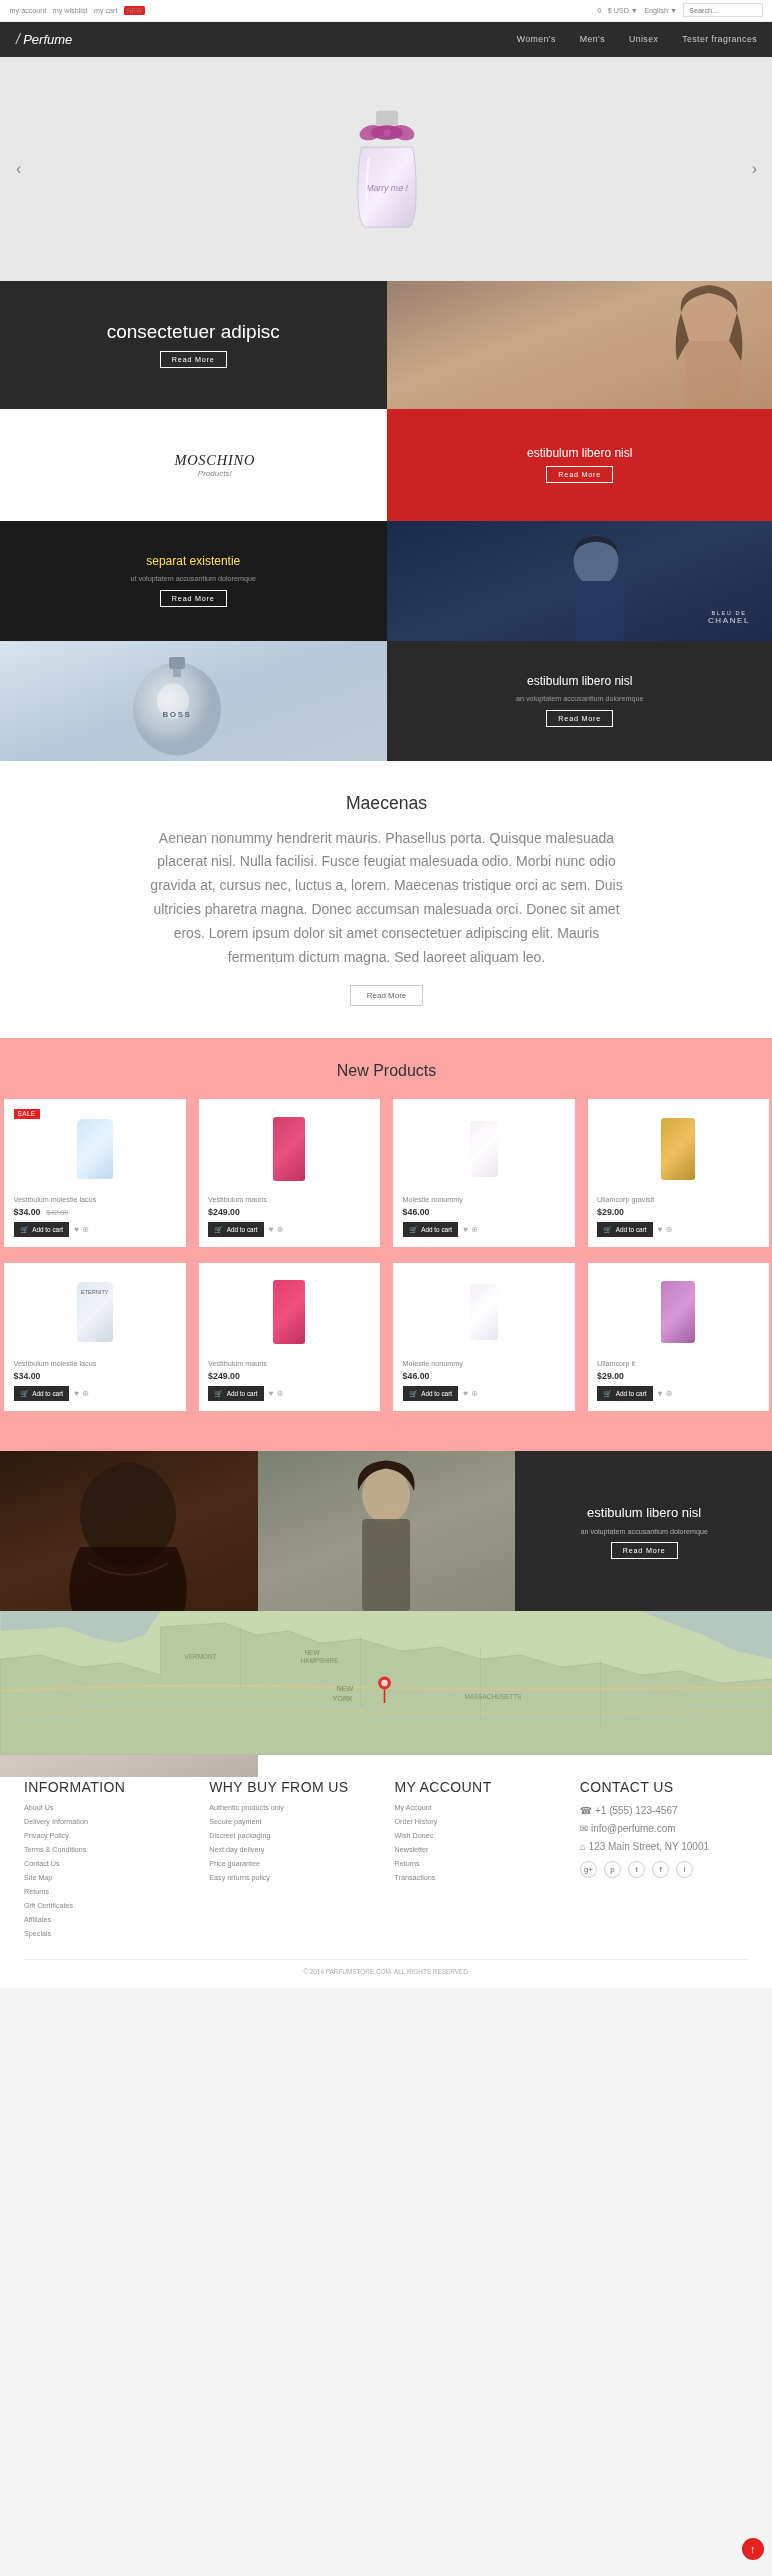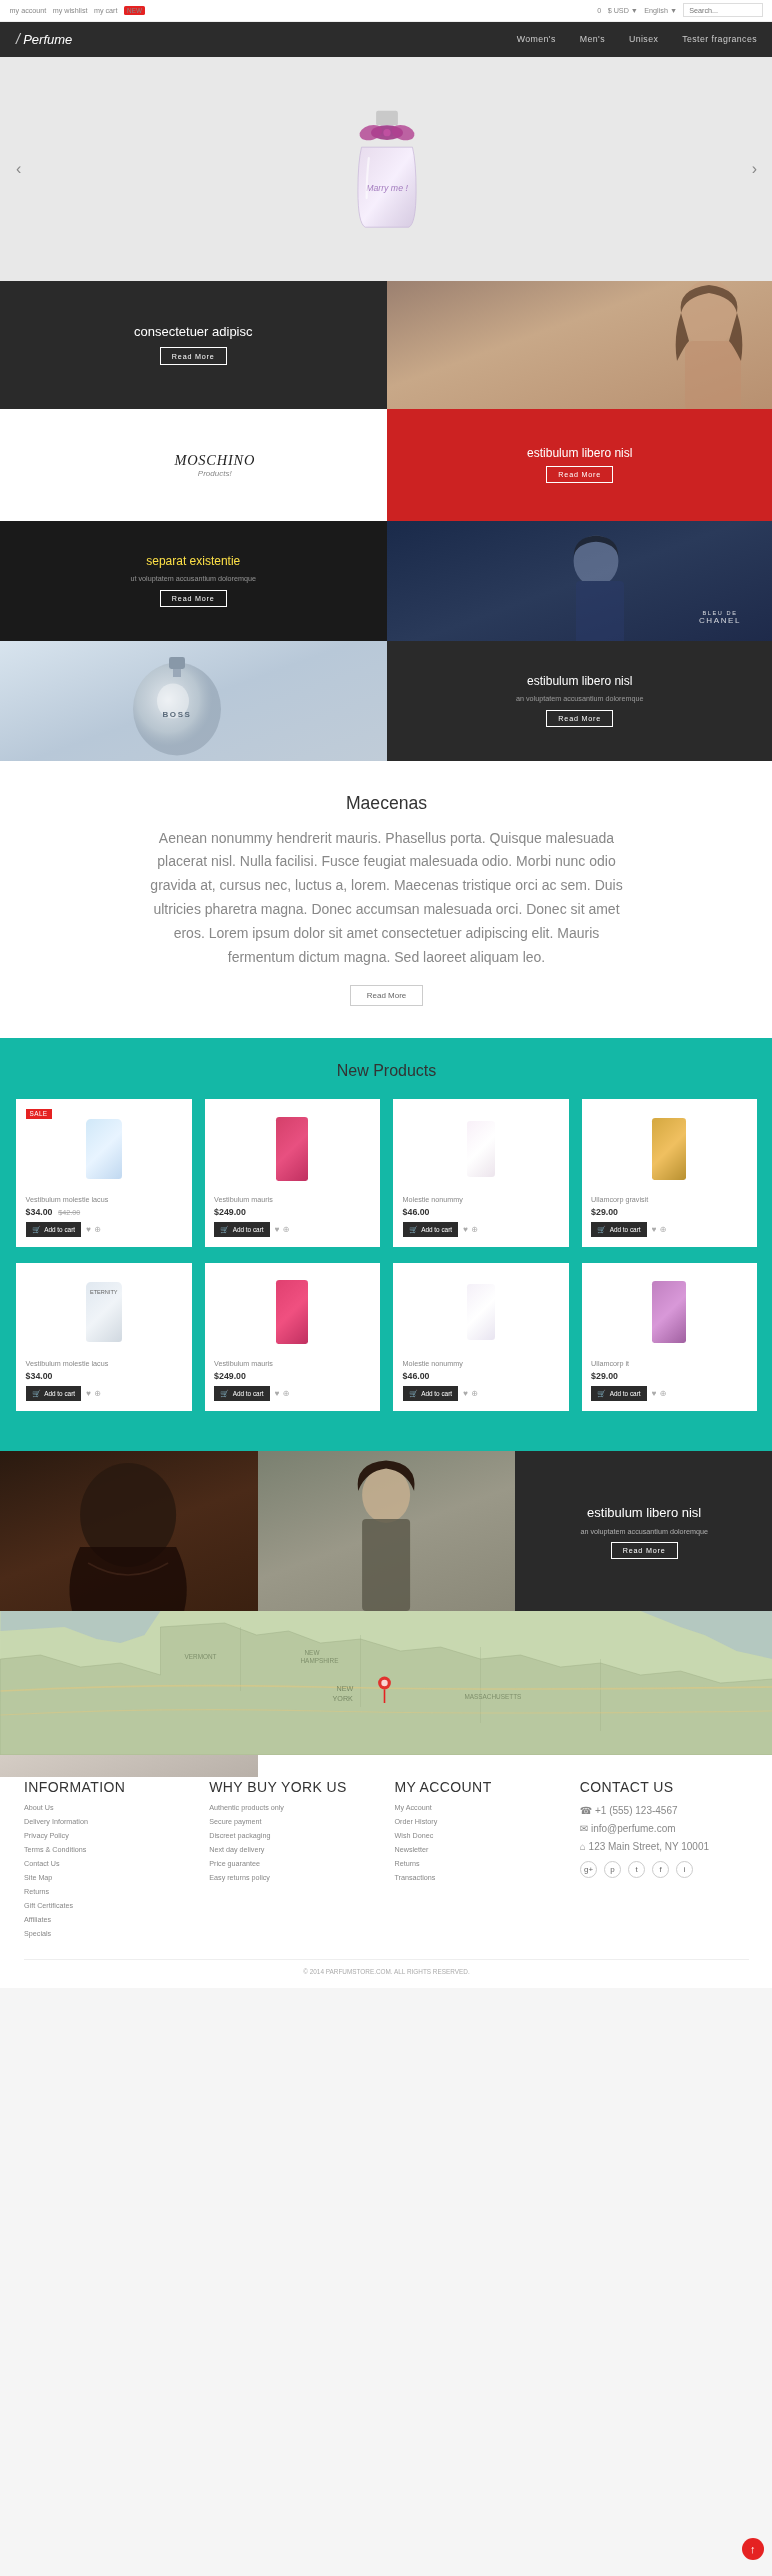--- a/index.html
+++ b/index.html
@@ -208,22 +208,22 @@
       border: 0.8px solid #ccc;
       color: #666;
       background: transparent;
       padding: 4.8px 16px;
       font-size: 8px;
       cursor: pointer;
     }
 
     
     .new-products-section {
-      background: #14b8a6;
-      padding: 24px 16px;
+      background: #fca5a5;
+      padding: 24px 4px;
     }
     .section-title {
       font-size: 16px;
       color: #333;
       text-align: center;
       margin-bottom: 19px;
       font-weight: normal;
     }
     .products-grid {
       display: grid;
@@ -470,21 +470,21 @@
       width: 34px;
       height: 62px;
       background: linear-gradient(135deg, #c080c0 0%, #d898d8 50%, #a060a0 100%);
       border-radius: 3.2px 3.2px 2.4px 2.4px;
     }
 
     
     .chanel-overlay {
       position: absolute;
       bottom: 16px;
-      right: 32px;
+      right: 23px;
       color: #fff;
       font-size: 6.4px;
       letter-spacing: 0.8px;
       opacity: 0.8;
       text-align: center;
     }
     .chanel-big {
       font-size: 8px;
       letter-spacing: 1.6px;
       display: block;
@@ -575,21 +575,21 @@
 
       <path d="M55 95 Q52 120 52 150" stroke="rgba(255,255,255,0.6)" stroke-width="3" fill="none" stroke-linecap="round"></path>
     </svg>
   </div>
   <button class="hero-slider-arrow right">›</button>
 </div>
 
 <div class="promo-grid">
 
   <div class="promo-cell promo-cell-1">
-    <div class="promo-cell-1-text" style="font-size:13px;">consectetuer adipisc</div>
+    <div class="promo-cell-1-text" style="font-size:19px;">consectetuer adipisc</div>
     <button class="promo-btn">Read More</button>
   </div>
   <div class="promo-cell woman-cell">
     <svg viewBox="0 0 240 160" width="192" height="128" style="opacity:0.6">
       <ellipse cx="160" cy="40" rx="35" ry="42" fill="#c8a080"></ellipse>
       <rect x="130" y="75" width="70" height="90" rx="10" fill="#c09070"></rect>
 
       <path d="M125 40 Q120 10 160 5 Q200 10 195 40 Q190 20 160 15 Q130 20 125 40" fill="#3a2010"></path>
       <path d="M125 40 Q115 70 120 100 Q130 80 135 75" fill="#3a2010"></path>
       <path d="M195 40 Q205 70 200 100 Q190 80 185 75" fill="#3a2010"></path>
@@ -899,21 +899,21 @@
       <a class="footer-link">Terms &amp; Conditions</a>
       <a class="footer-link">Contact Us</a>
       <a class="footer-link">Site Map</a>
       <a class="footer-link">Returns</a>
       <a class="footer-link">Gift Certificates</a>
       <a class="footer-link">Affiliates</a>
       <a class="footer-link">Specials</a>
     </div>
 
     <div>
-      <div class="footer-col-title">WHY BUY YORK US</div>
+      <div class="footer-col-title">WHY BUY FROM US</div>
       <a class="footer-link">Authentic products only</a>
       <a class="footer-link">Secure payment</a>
       <a class="footer-link">Discreet packaging</a>
       <a class="footer-link">Next day delivery</a>
       <a class="footer-link">Price guarantee</a>
       <a class="footer-link">Easy returns policy</a>
     </div>
 
     <div>
       <div class="footer-col-title">MY ACCOUNT</div>

